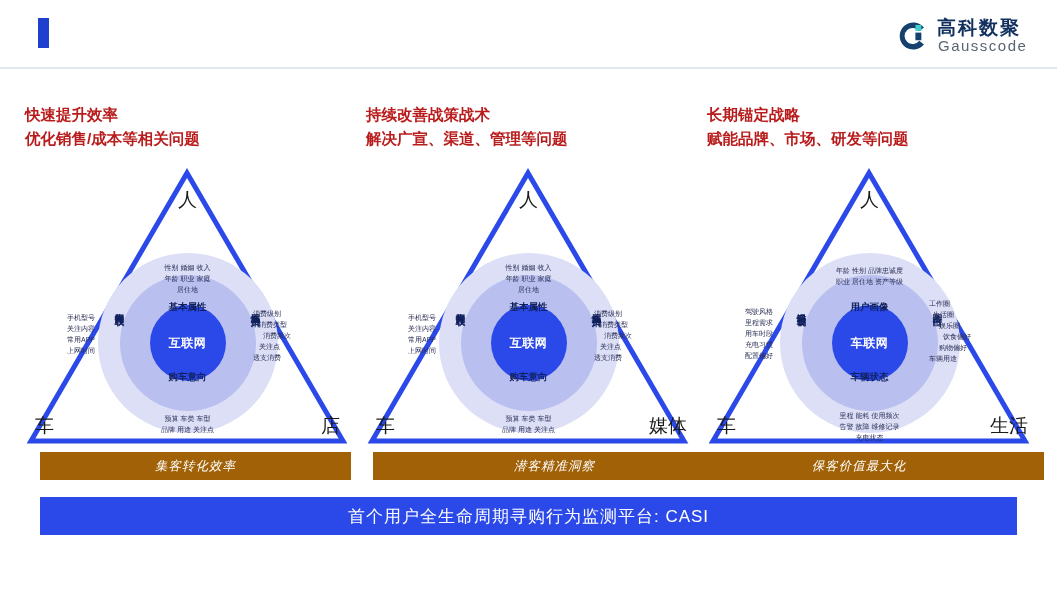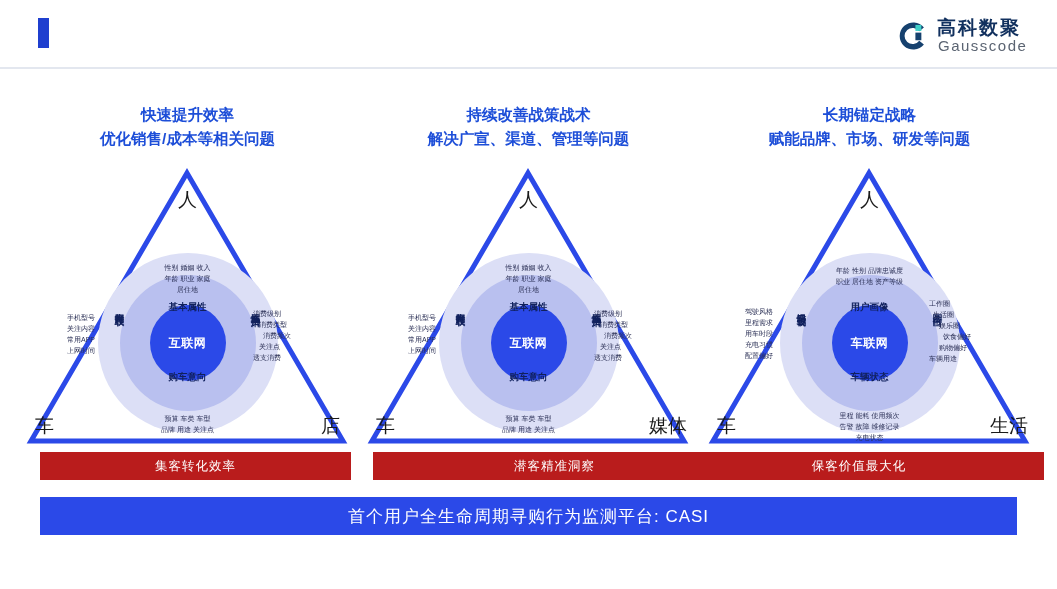--- a/index.html
+++ b/index.html
@@ -39,22 +39,22 @@
     font-size:19px;font-weight:bold;color:#11305e;letter-spacing:2px;
     white-space:nowrap;
   }
   .logo-en{
     position:absolute;left:43px;top:24px;
     font-size:15px;color:#5b6472;letter-spacing:1.5px;
     white-space:nowrap;
   }
   
   .col-head{
-    position:absolute;text-align:center;
-    font-size:15.5px;font-weight:bold;color:#1d4ed8;
+    position:absolute;text-align:left;
+    font-size:15.5px;font-weight:bold;color:#b91c1c;
     line-height:24px;white-space:nowrap;
   }
   .col-head .l1{display:block;}
   .col-head .l2{display:block;}
   
   .panel{position:absolute;top:165px;width:325px;height:285px;}
   .tri-svg{position:absolute;left:0;top:0;}
   .corner{
     position:absolute;font-size:19px;color:#1a1a1a;white-space:nowrap;
   }
@@ -106,23 +106,23 @@
   .sat-top{
     left:50%;transform:translateX(-50%);text-align:center;
   }
   .sat-bottom{
     left:50%;transform:translateX(-50%);text-align:center;
   }
   .sat-side div{white-space:nowrap;}
   .sat-row{display:block;}
   
   .bar{
-    position:absolute;height:28px;background:#b91c1c;
+    position:absolute;height:28px;background:#a16207;
     display:flex;align-items:center;justify-content:center;
-    color:#ffffff;font-size:12.5px;letter-spacing:1px;
+    color:#ffffff;font-size:12.5px;letter-spacing:1px;font-style:italic;
   }
   .footer-bar{
     position:absolute;left:40px;top:497px;width:977px;height:38px;
     background:#2b49e8;display:flex;align-items:center;justify-content:center;
     color:#ffffff;font-size:17px;letter-spacing:1px;
   }
 </style>
 </head>
 <body>
 

